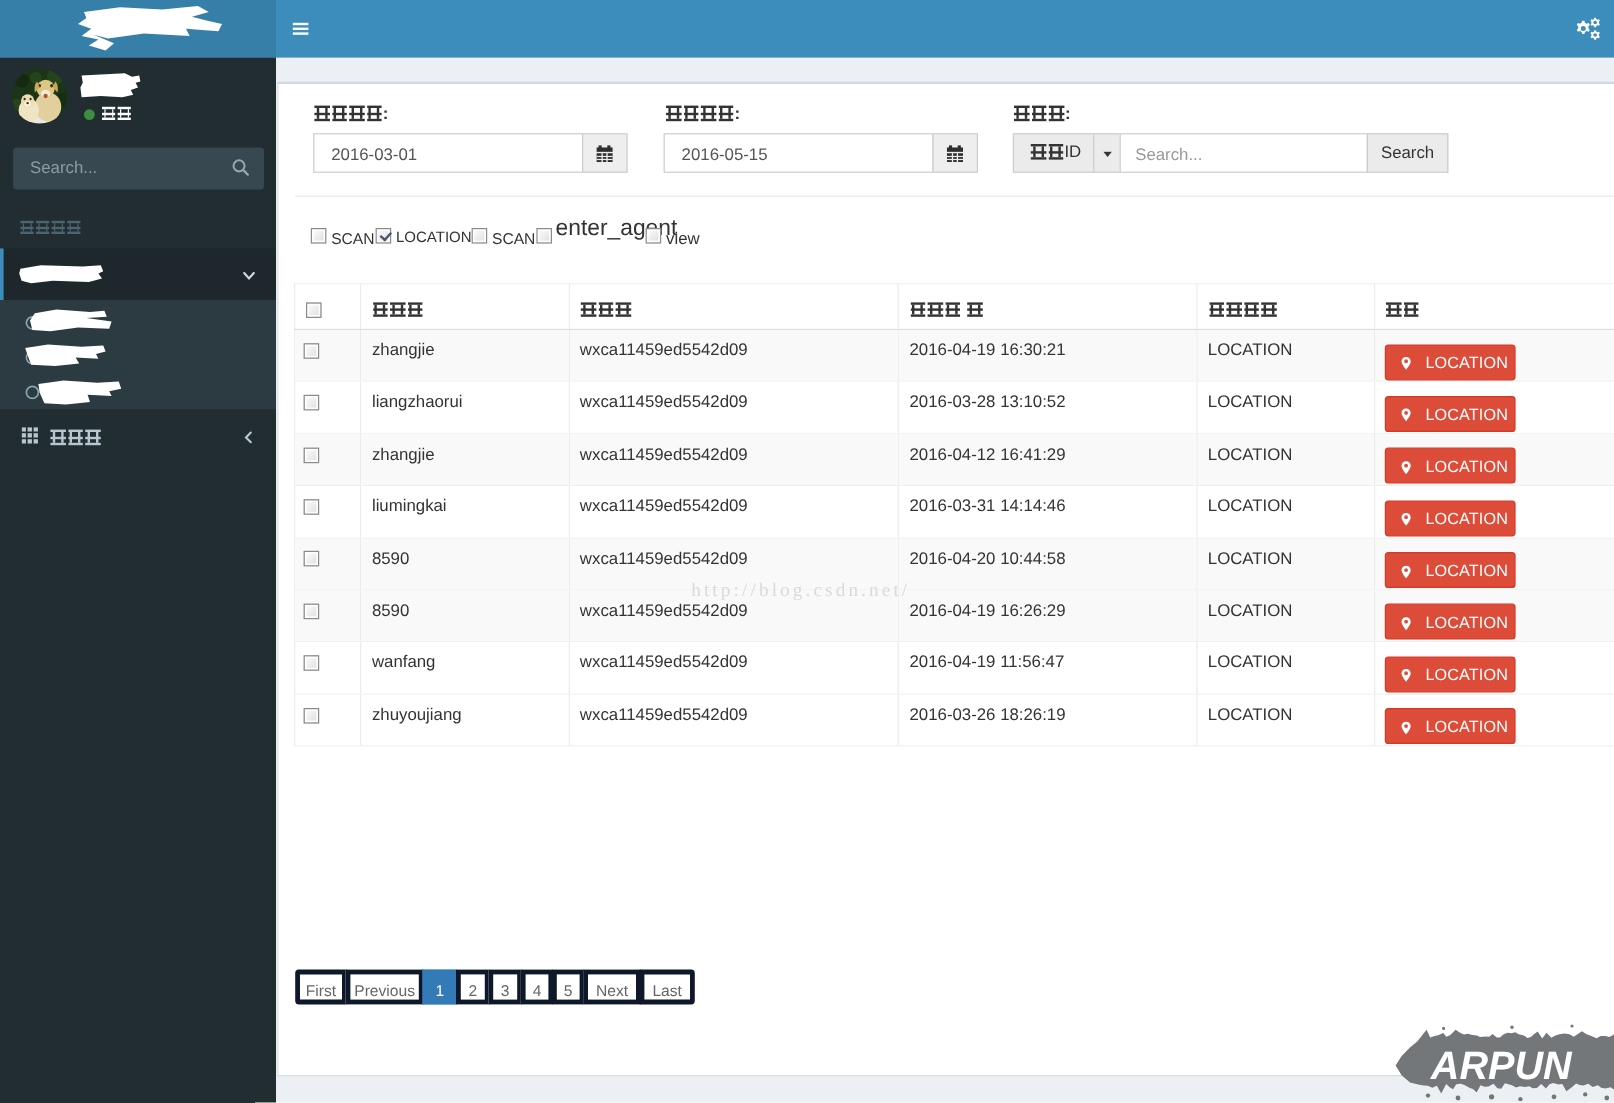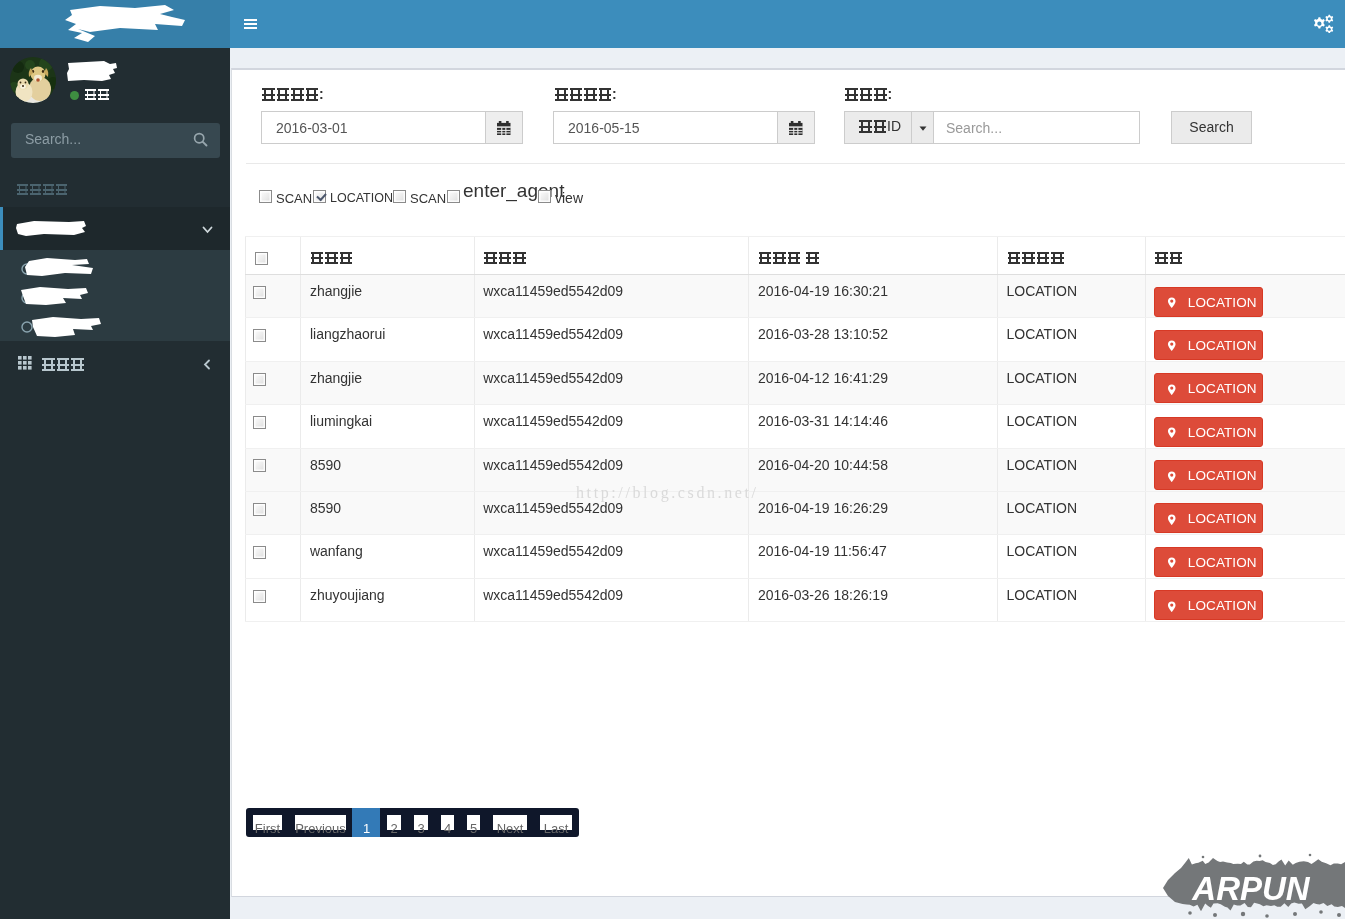--- a/index.html
+++ b/index.html
@@ -22,21 +22,21 @@
 table.dt th,table.dt td{border-left:1px solid #ebebeb;border-bottom:1px solid #f0f0f0;padding:0 0 0 8.5px;text-align:left;font-weight:normal;vertical-align:middle;position:relative;}
 table.dt thead th{border-top:1px solid #f0f0f0;border-bottom:1px solid #dedede;font-weight:bold;height:37px;}
 table.dt thead th>*{position:relative;top:2px;}
 table.dt td{height:34.4px;vertical-align:top;padding-top:8px;}
 table.dt tr.odd td{background:#f9f9f9;}
 .btn-loc{position:absolute;left:8.5px;top:11.5px;width:109px;height:30px;background:#dd4b39;border:1px solid #d73925;border-radius:3px;box-sizing:border-box;color:#fff;font-size:13px;}
 .btn-loc span{position:absolute;left:32.5px;top:7px;letter-spacing:0.1px;font-size:13.5px;}
 .btn-loc svg{position:absolute;left:12px;top:9.5px;}
 .cbr{display:inline-block;position:relative;width:13px;height:13px;box-sizing:border-box;border:1px solid #8b8b8b;background:linear-gradient(135deg,#fdfdfd 0%,#ececec 55%,#dcdcdc 100%);box-shadow:inset 0 0 0 1.5px rgba(255,255,255,.85);vertical-align:middle;}
 .pgn{font-size:13px;color:#666;}
-.pgn span{display:inline-block;box-sizing:border-box;height:29px;line-height:27px;text-align:center;background:#fff;border:7px solid #0f172a;margin-left:-1px;vertical-align:top;}
+.pgn span{display:inline-block;box-sizing:border-box;height:29px;line-height:27px;text-align:center;background:#fff;border:4px solid #0f172a;margin-left:-1px;vertical-align:top;}
 .pgn span.act{background:#337ab7;border-color:#337ab7;color:#fff;}
 </style>
 </head>
 <body>
 <div id="page">
 
   <div class="abs" style="left:0;top:0;width:1345px;height:48px;background:#3c8dbc;"></div>
   <div class="abs" style="left:0;top:0;width:230px;height:48px;background:#367fa9;"></div>
 
   <svg class="abs" style="left:60px;top:2px;" width="130" height="45" viewBox="0 0 130 45">
@@ -198,21 +198,21 @@
     </svg>
 
   <div class="abs" style="left:844px;top:111px;width:68px;height:33px;background:#ebebeb;border:1px solid #ccc;box-sizing:border-box;"></div>
   <div class="abs" style="left:911px;top:111px;width:23px;height:33px;background:#ebebeb;border:1px solid #ccc;box-sizing:border-box;"></div>
   <div class="abs" style="left:858px;top:118px;color:#333;"><span class="g"></span><span class="g"></span>ID</div>
   <svg class="abs" style="left:919px;top:126px;" width="8" height="5" viewBox="0 0 8 5">
       <path d="M0.5 0.5 L7.5 0.5 L4 4.8 Z" fill="#333"></path>
     </svg>
   <div class="abs" style="left:933px;top:111px;width:207px;height:33px;background:#fff;border:1px solid #ccc;box-sizing:border-box;"></div>
   <div class="abs" style="left:946px;top:120px;color:#999;">Search...</div>
-  <div class="abs" style="left:1139px;top:111px;width:81px;height:33px;background:#ebebeb;border:1px solid #ccc;box-sizing:border-box;text-align:center;line-height:31px;color:#333;margin-left:32px;">Search</div>
+  <div class="abs" style="left:1139px;top:111px;width:68px;height:33px;background:#ebebeb;border:1px solid #ccc;box-sizing:border-box;text-align:center;line-height:31px;color:#333;">Search</div>
 
   <div class="abs" style="left:246px;top:163px;width:1099px;height:1px;background:#e9e9e9;"></div>
 
   <span class="cb" style="left:259px;top:190px;"></span>
   <div class="abs" style="left:276px;top:191px;font-size:13px;">SCAN</div>
   <span class="cb ck" style="left:313px;top:190px;"></span>
   <div class="abs" style="left:330px;top:191px;font-size:12.5px;">LOCATION</div>
   <span class="cb" style="left:393px;top:190px;"></span>
   <div class="abs" style="left:410px;top:191px;font-size:13px;">SCAN</div>
   <span class="cb" style="left:447px;top:190px;"></span>

